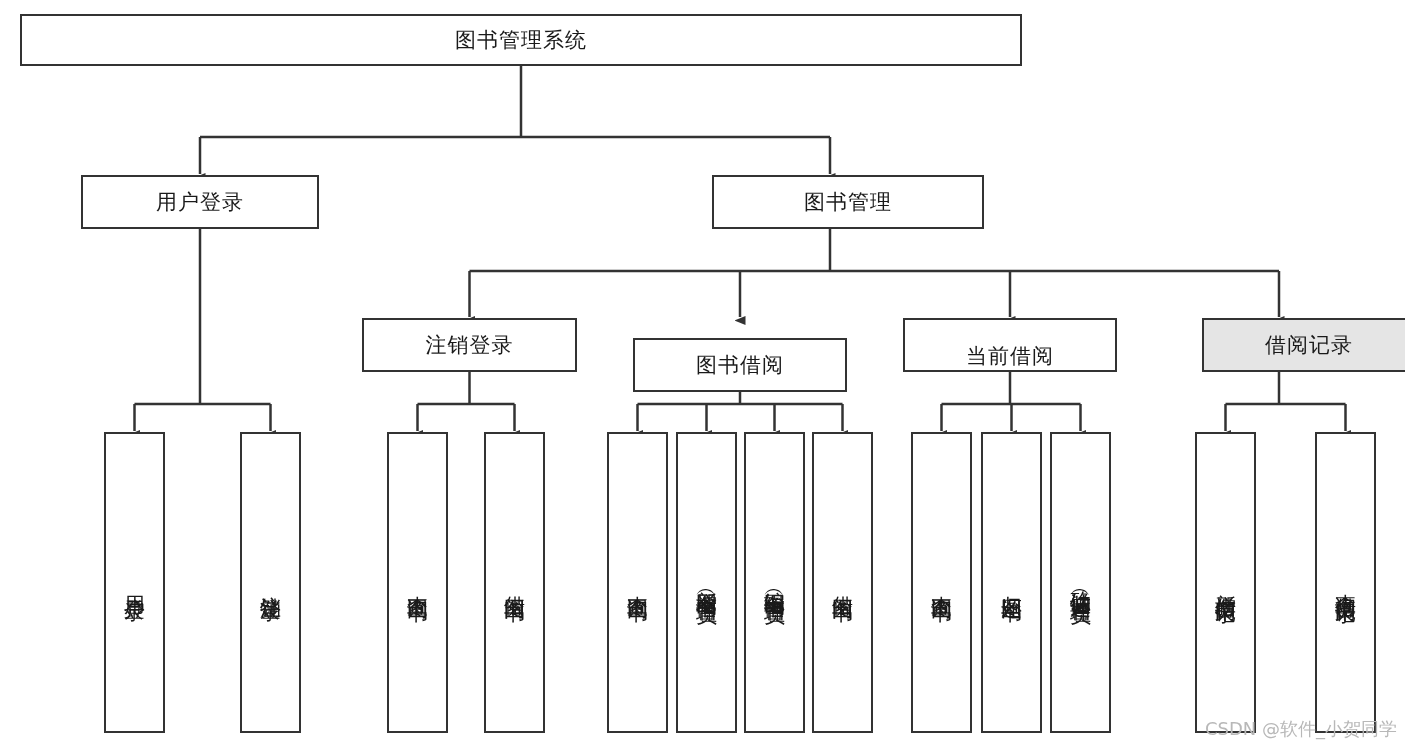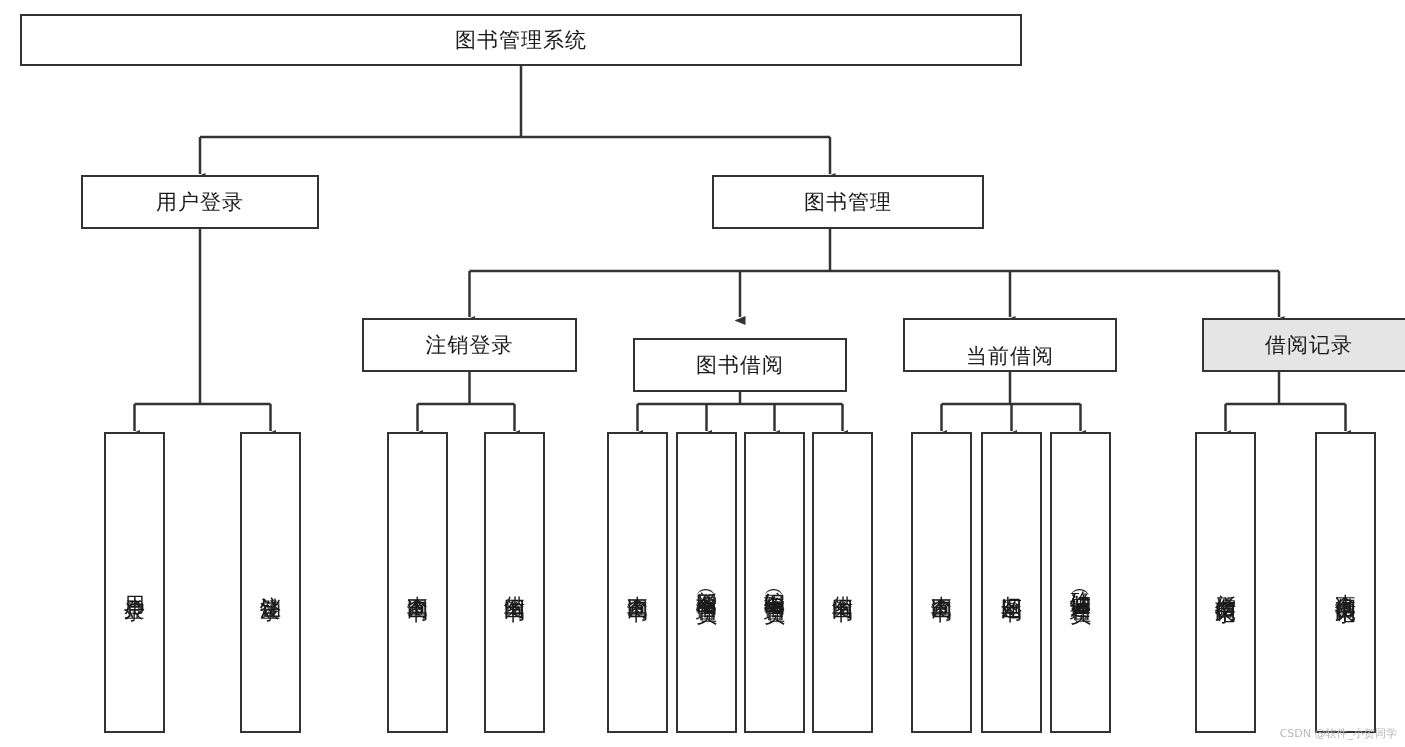--- a/index.html
+++ b/index.html
@@ -49,21 +49,21 @@
     display: block;
   }
   .node.horiz .htext {
     white-space: nowrap;
     display: block;
   }
   #watermark {
     position: absolute;
     right: 8px;
     bottom: 6px;
-    font-size: 11px;
+    font-size: 18px;
     color: #b8b8b8;
     white-space: nowrap;
     font-family: "DejaVu Sans", sans-serif;
   }
 </style>
 </head>
 <body>
 
 <div id="canvas">
   <svg id="edges" viewBox="0 0 1405 747">

